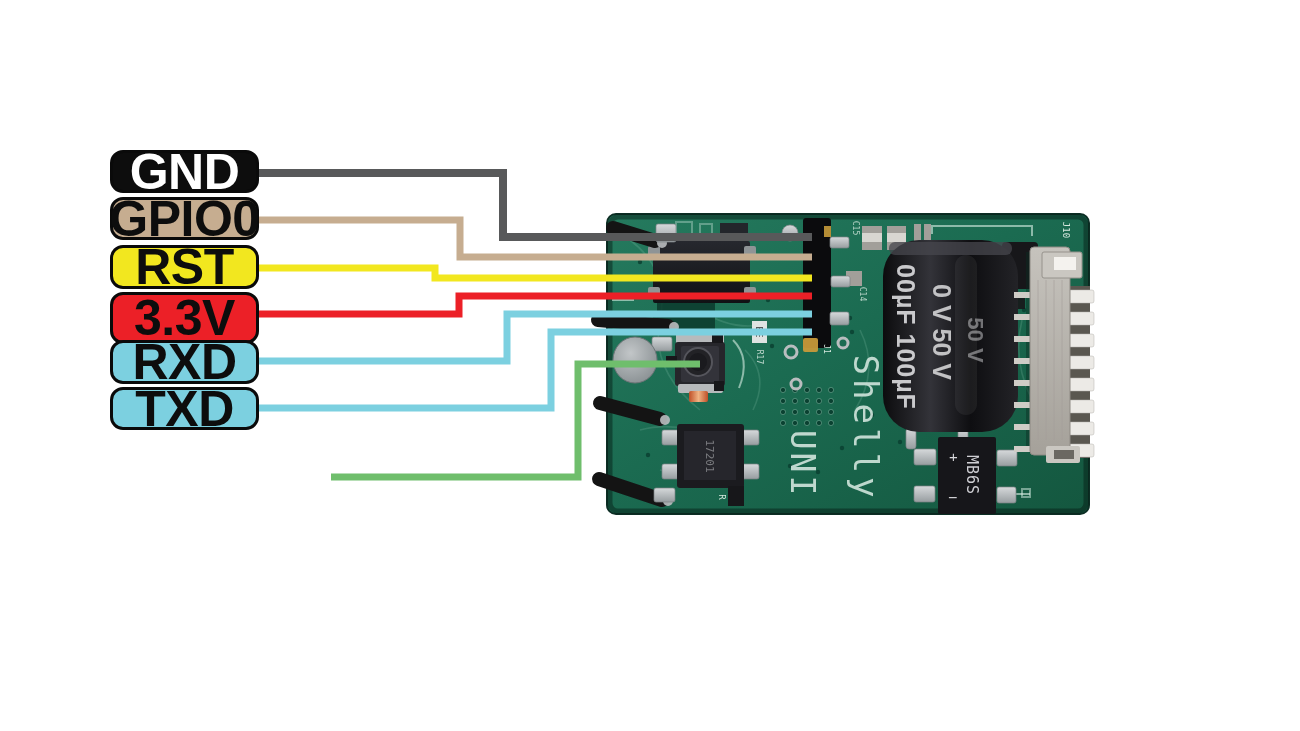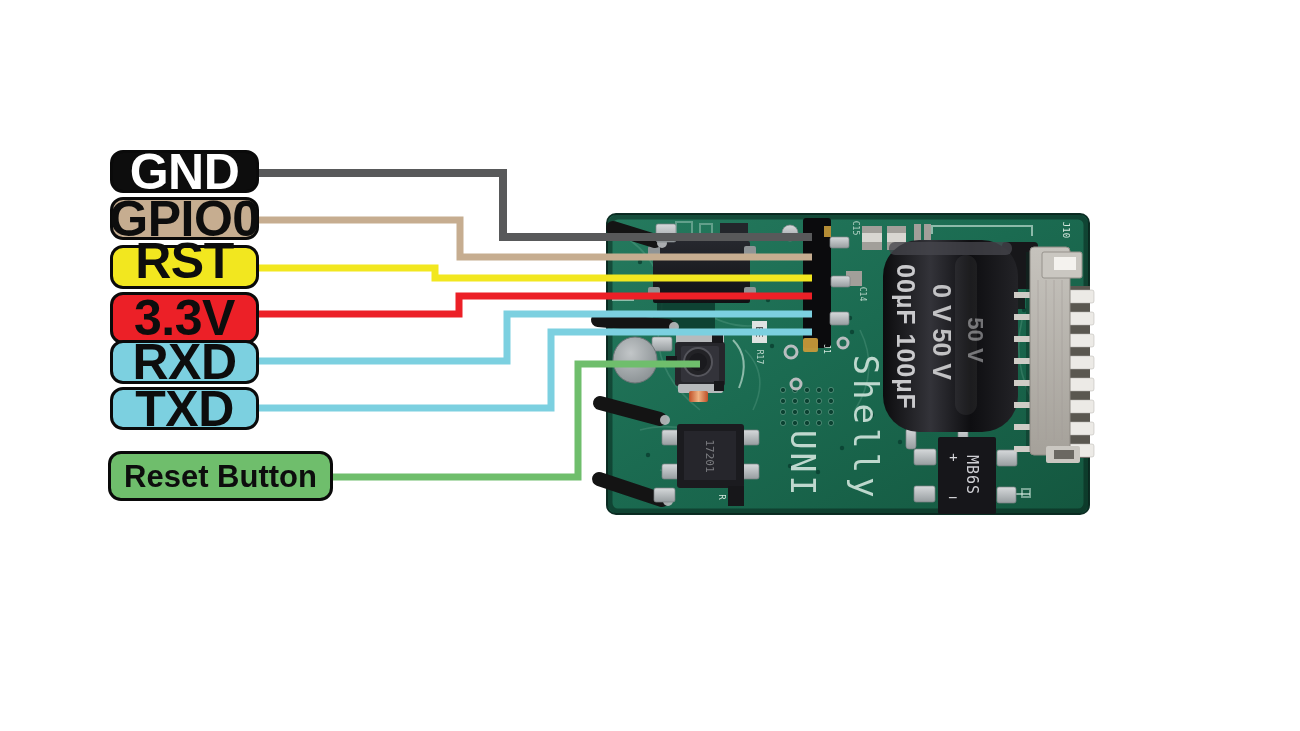--- a/index.html
+++ b/index.html
@@ -286,29 +286,26 @@
     <path d="M 331 477 H 578 V 364 H 700" stroke-width="7" stroke="#6fbe6c"></path>
   </g>
 </svg>
 
 <div class="pin-label" style="left: 110px; top: 150px; width: 149px; height: 43px; background-color: rgb(13, 13, 13); color: rgb(255, 255, 255);">
   <span>GND</span>
 </div>
 <div class="pin-label" style="left: 110px; top: 197px; width: 149px; height: 43px; background-color: rgb(198, 173, 144); color: rgb(13, 13, 13);">
   <span>GPIO0</span>
 </div>
-<div class="pin-label" style="left: 110px; top: 245px; width: 149px; height: 44px; background-color: rgb(242, 231, 31); color: rgb(13, 13, 13); align-items: flex-end;">
+<div class="pin-label" style="left: 110px; top: 245px; width: 149px; height: 44px; background-color: rgb(242, 231, 31); color: rgb(13, 13, 13);">
   <span>RST</span>
 </div>
 <div class="pin-label" style="left: 110px; top: 292px; width: 149px; height: 52px; background-color: rgb(236, 32, 39); color: rgb(13, 13, 13);">
   <span>3.3V</span>
 </div>
 <div class="pin-label" style="left: 110px; top: 387px; width: 149px; height: 43px; background-color: rgb(124, 208, 224); color: rgb(13, 13, 13);">
   <span>TXD</span>
 </div>
 <div class="pin-label" style="left: 110px; top: 340px; width: 149px; height: 44px; background-color: rgb(124, 208, 224); color: rgb(13, 13, 13);">
   <span>RXD</span>
 </div>
-<div class="pin-label wide" style="left: 108px; top: 451px; width: 225px; height: 50px; background-color: rgb(111, 190, 108); color: rgb(13, 13, 13);">
-  <span>Reset Button</span>
-</div>
 
 </div>
 
 </body></html>

